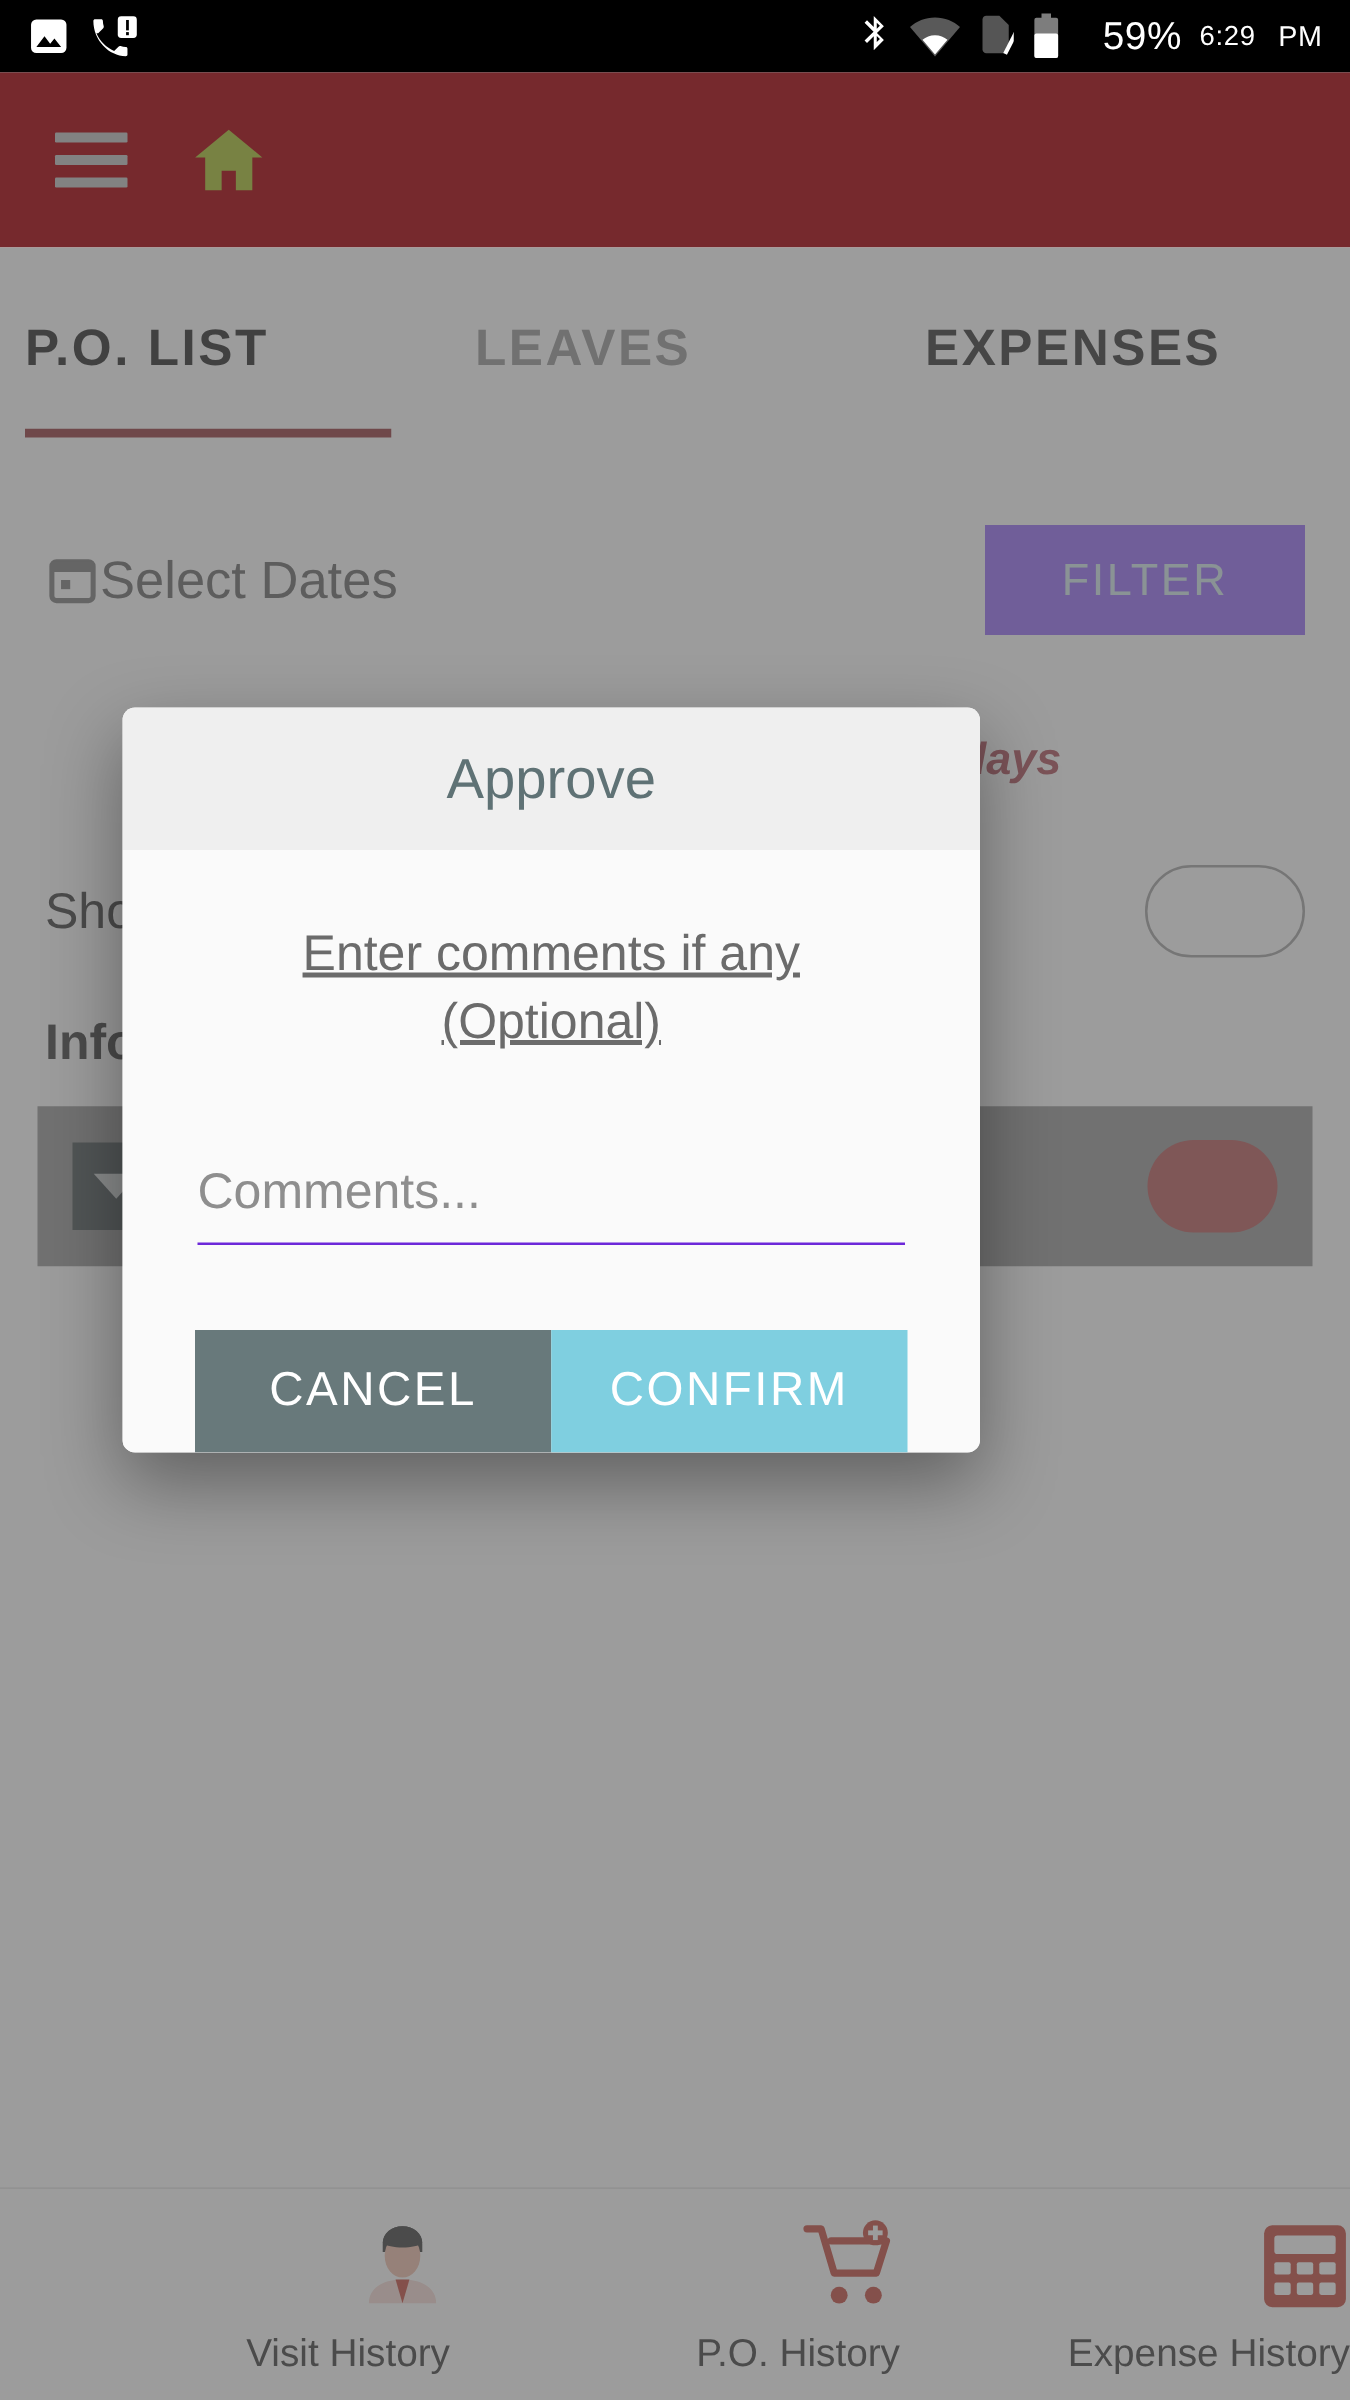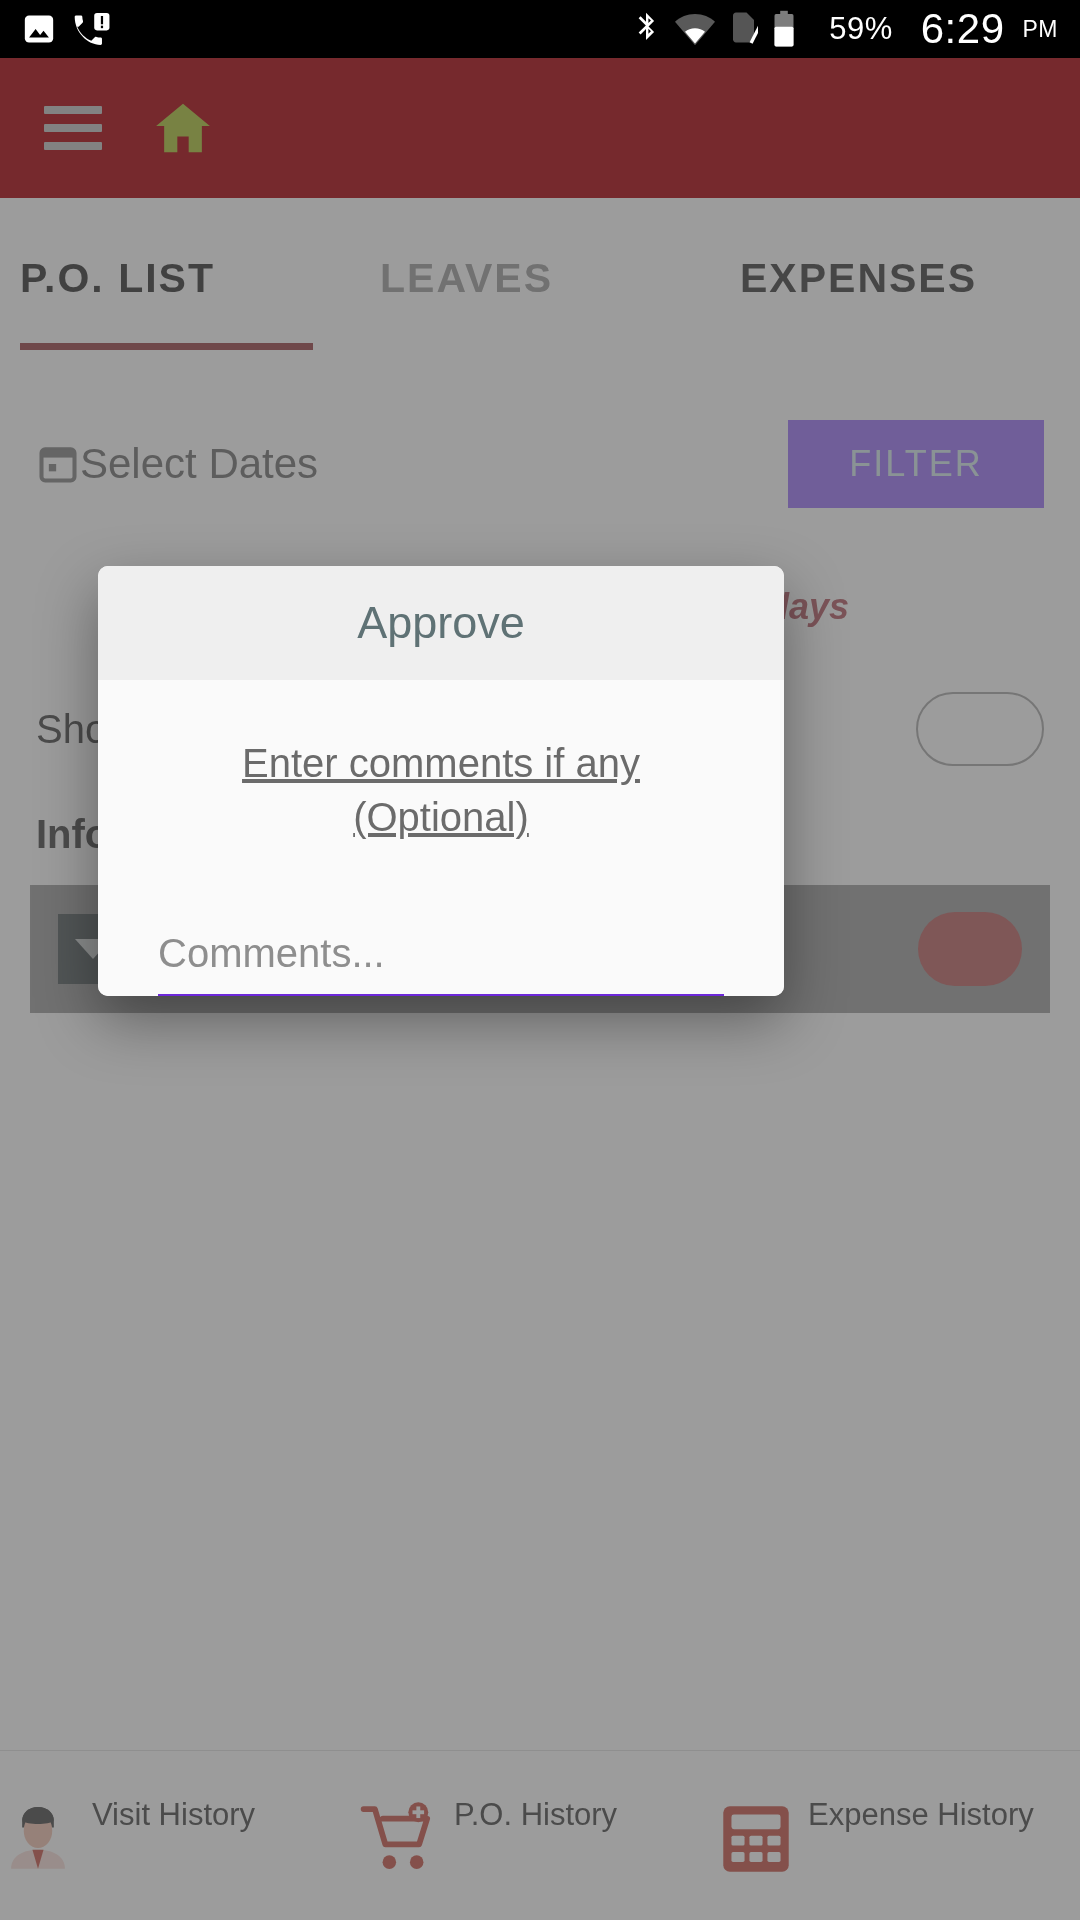--- a/index.html
+++ b/index.html
@@ -16,21 +16,21 @@
     background:#000; display:flex; align-items:center;
     padding:0 22px;
   }
   .sb-left { display:flex; align-items:center; gap:18px; }
   .sb-right { margin-left:auto; display:flex; align-items:center; gap:14px; }
   .sb-icon { display:block; }
   .sb-batt-text {
     color:#fff; font-size:31px; letter-spacing:0.5px; font-weight:400;
     margin-left:19px;
   }
-  .sb-time { color:#fff; font-size:42px; letter-spacing:0.5px; margin-left:14px; }
+  .sb-time { color:#fff; font-size:22px; letter-spacing:0.5px; }
   .sb-ampm { color:#fff; font-size:23px; margin-left:4px; letter-spacing:0.5px;}
 
   
   .appbar {
     position:absolute; top:58px; left:0; width:1080px; height:140px;
     background:#8a2328;
     display:flex; align-items:center; padding-left:44px; gap:48px;
   }
   .hamburger { width:58px; height:44px; display:flex; flex-direction:column;
     justify-content:space-between; cursor:pointer; }
@@ -96,21 +96,21 @@
     position:absolute; top:58px; left:0; width:1080px; height:140px;
     background:rgba(60,60,60,0.26); z-index:5;
   }
 
   
   .bottomnav {
     position:absolute; bottom:0; left:0; width:1080px; height:170px;
     background:#fff; border-top:1px solid #dcdcdc;
     display:flex; align-items:center; z-index:3;
   }
-  .navitem { flex:1; display:flex; flex-direction:row; align-items:flex-start; gap:16px; }
+  .navitem { flex:1; display:flex; flex-direction:column; align-items:flex-end; gap:16px; }
   .navitem-label { font-size:31px; color:#2b2b2b; }
   .navicon { height:78px; display:flex; align-items:flex-end; }
 
   
   .dialog {
     position:absolute; left:98px; top:566px; width:686px;
     background:#fafafa; border-radius:10px; z-index:10;
     box-shadow:0 24px 60px rgba(0,0,0,0.38);
     overflow:hidden;
   }
@@ -292,16 +292,20 @@
       <span class="dlg-title">Approve</span>
     </div>
     <div class="dlg-body">
       <div class="dlg-msg">
         <span>Enter comments if any</span><br>
         <span>(Optional)</span>
       </div>
       <div class="dlg-input-wrap">
         <input class="dlg-input" type="text" placeholder="Comments..." style="">
       </div>
+      <div class="dlg-actions">
+        <button class="dlg-btn btn-cancel">CANCEL</button>
+        <button class="dlg-btn btn-confirm">CONFIRM</button>
+      </div>
     </div>
   </div>
 
 </div>
 
 </body></html>

